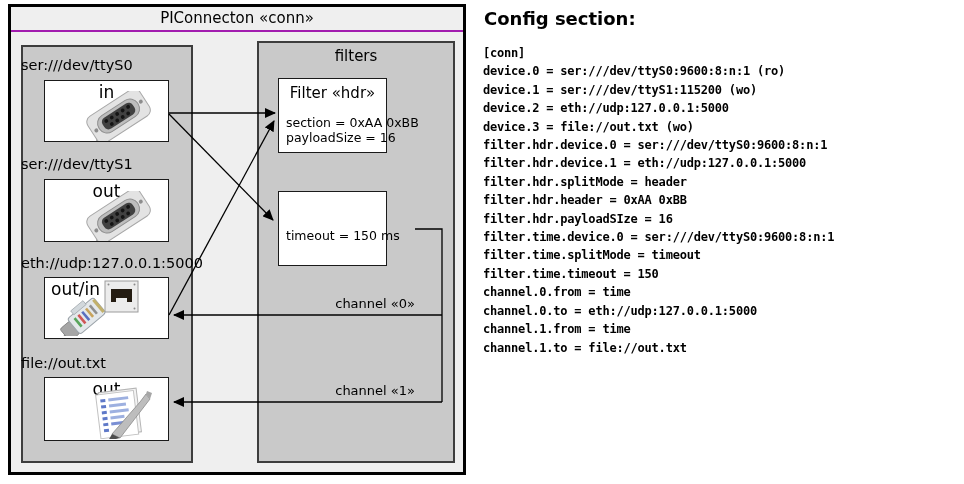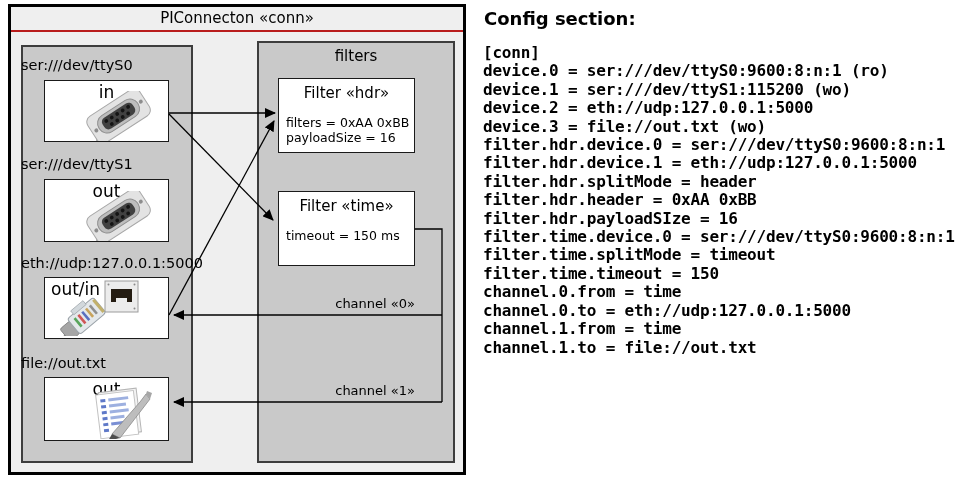--- a/index.html
+++ b/index.html
@@ -4,51 +4,51 @@
 <style>
   html,body{margin:0;padding:0;background:#ffffff;}
   .canvas{position:relative;width:964px;height:484px;background:#ffffff;overflow:hidden;
           font-family:"DejaVu Sans","Liberation Sans",sans-serif;color:#000;}
   .abs{position:absolute;}
 
   
   .outer-box{position:absolute;left:8px;top:4px;width:458px;height:471px;
              border:3px solid #000;background:#efefef;box-sizing:border-box;}
   .outer-title{height:23px;line-height:23px;text-align:center;font-size:15px;
-               border-bottom:2px solid #b91c1c;}
+               border-bottom:2px solid #a21caf;}
   .panel{position:absolute;background:#c9c9c9;border:2px solid #3d3d3d;box-sizing:border-box;}
   .left-panel{left:21px;top:45px;width:172px;height:418px;}
   .filters-panel{left:257px;top:41px;width:198px;height:422px;}
   .panel-title{position:absolute;left:0;top:4px;width:100%;text-align:center;font-size:15px;}
 
   
   .dev-label{position:absolute;left:21px;width:172px;text-align:left;font-size:14.5px;height:16px;}
   .dev-box{position:absolute;left:44px;width:125px;background:#fff;border:1.5px solid #1a1a1a;
            box-sizing:border-box;}
   .port-label{position:absolute;font-size:17px;line-height:19px;}
   .port-center{left:0;top:2px;width:100%;text-align:center;box-sizing:border-box;}
   .port-left{left:6px;top:2px;}
 
   
-  .filter-box{position:absolute;left:278px;width:137px;height:75px;background:#fff;
+  .filter-box{position:absolute;left:278px;width:109px;height:75px;background:#fff;
               border:1.5px solid #1a1a1a;box-sizing:border-box;}
   .filter-title{position:absolute;left:0;top:5px;width:100%;text-align:center;font-size:15px;}
   .filter-line{position:absolute;left:7px;font-size:12.5px;white-space:nowrap;}
 
   
   .channel-label{position:absolute;left:300px;width:115px;text-align:right;font-size:13px;height:16px;}
 
   .overlay{position:absolute;left:0;top:0;pointer-events:none;}
 
   
   .config-heading{position:absolute;left:484px;top:8px;font-size:18px;font-weight:bold;
                   font-family:"DejaVu Sans","Liberation Sans",sans-serif;}
   .config-pre{position:absolute;left:483px;top:44px;margin:0;white-space:pre;
               font-family:"DejaVu Sans Mono","Liberation Mono",monospace;
-              font-size:16px;line-height:18.4px;font-weight:600;letter-spacing:-0.2px;}
+              font-size:12px;line-height:18.4px;font-weight:600;letter-spacing:-0.2px;}
 </style>
 </head>
 <body>
 
 <div class="canvas">
 
   <div class="abs" style="left:0;top:0;width:475px;height:484px;">
 
     <div class="outer-box">
       <div class="outer-title">PIConnecton «conn»</div>
@@ -152,26 +152,25 @@
           <rect x="16" y="40" width="5" height="3" fill="#5f79c8"></rect>
         </g>
         <polygon points="26,47 54,15 60,7 64,12 34,51" fill="#bdbdbd" stroke="#8a8a8a" stroke-width="0.8"></polygon>
         <polygon points="26,47 34,51 22,54" fill="#4e4e4e"></polygon>
         <polygon points="60,7 64,12 66,6 61,4" fill="#a6a6a6"></polygon>
       </svg>
     </div>
 
     <div class="filter-box" style="top:78px;">
       <div class="filter-title">Filter «hdr»</div>
-      <div class="filter-line" style="top:36px;">filters = 0xAA 0xBB</div>
+      <div class="filter-line" style="top:36px;">section = 0xAA 0xBB</div>
       <div class="filter-line" style="top:51px;">payloadSize = 16</div>
     </div>
 
     <div class="filter-box" style="top:191px;">
-      <div class="filter-title">Filter «time»</div>
       <div class="filter-line" style="top:36px;">timeout = 150 ms</div>
     </div>
 
     <div class="channel-label" style="top:296px;">channel «0»</div>
     <div class="channel-label" style="top:383px;">channel «1»</div>
 
     <svg class="overlay" width="475" height="484" viewBox="0 0 475 484">
       <defs>
         <marker id="arw" markerWidth="12" markerHeight="10" refX="10" refY="5" orient="auto" markerUnits="userSpaceOnUse">
           <path d="M0,0 L11,5 L0,10 z" fill="#000"></path>

